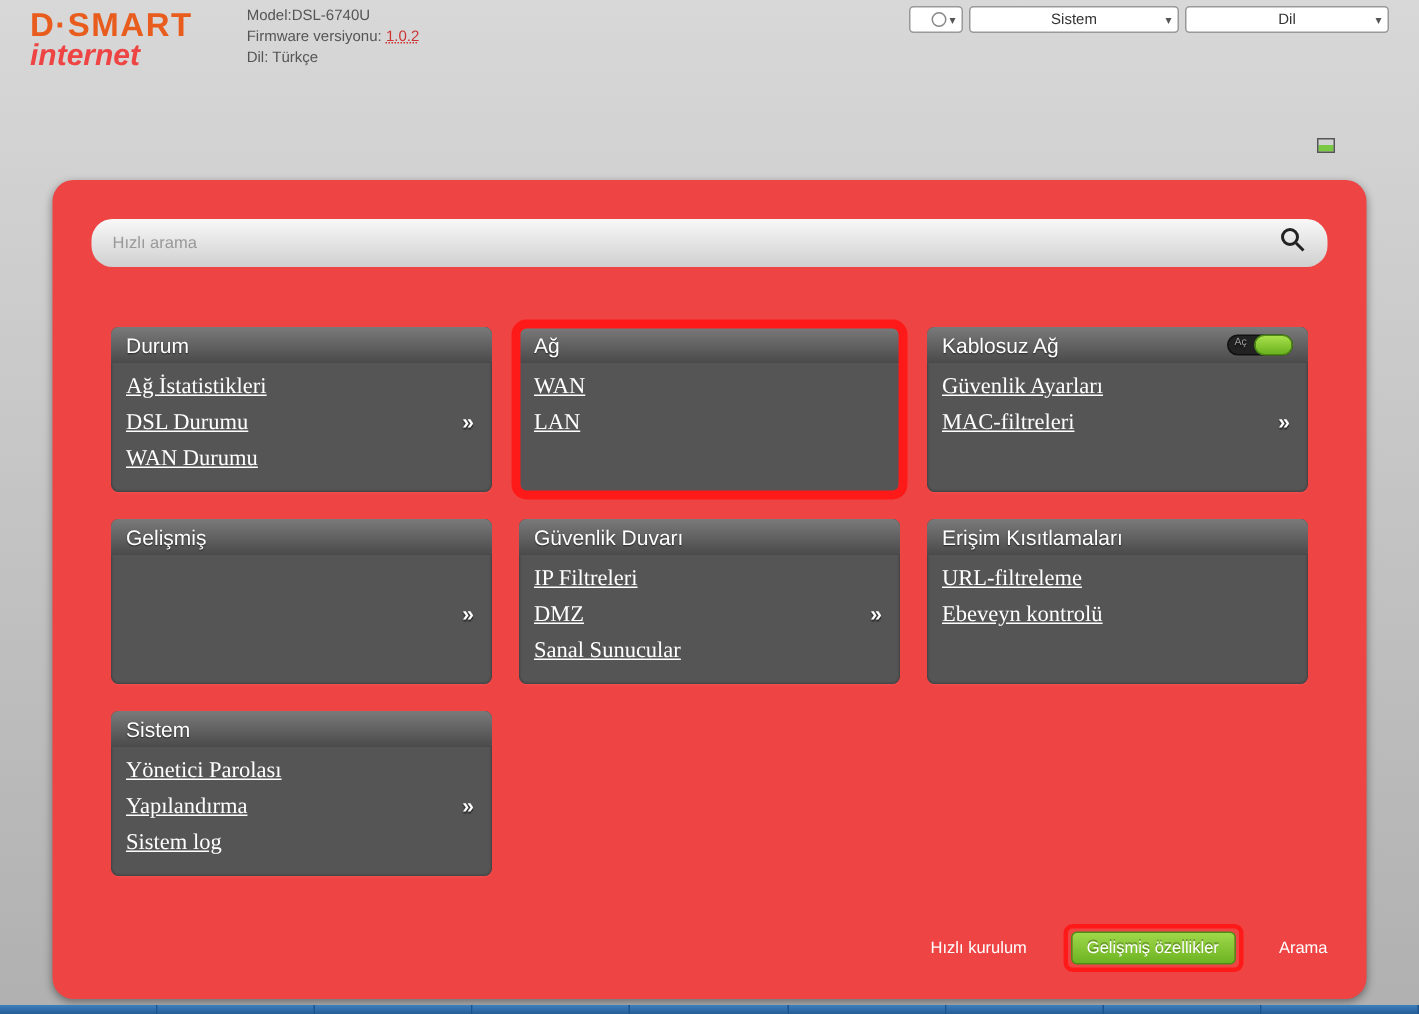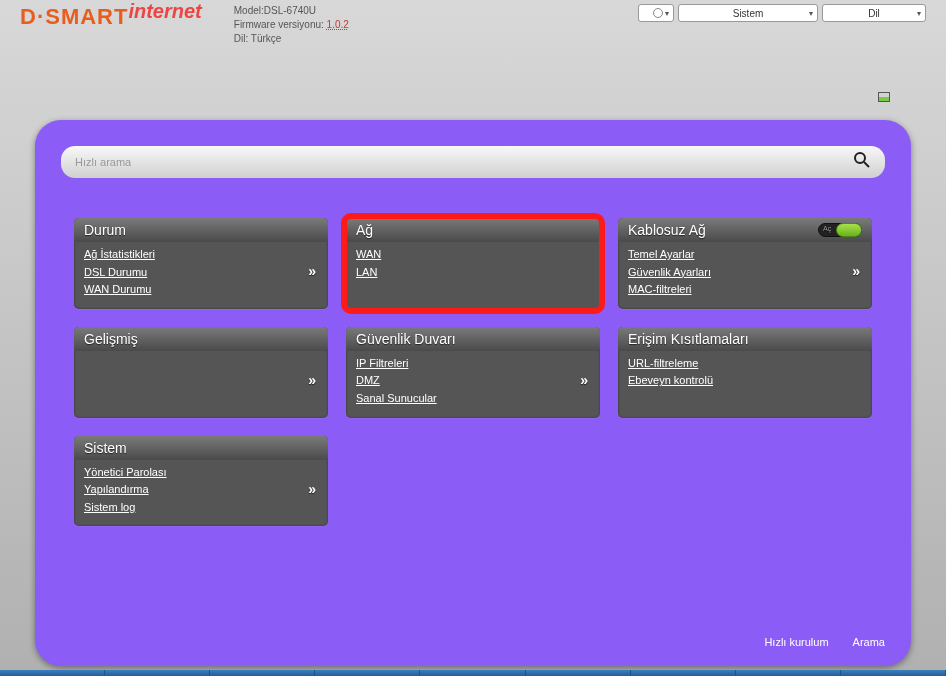--- a/index.html
+++ b/index.html
@@ -11,43 +11,42 @@
       overflow: hidden;
     }
     .top-bar {
       display: flex;
       align-items: flex-start;
       padding: 4px 20px;
       height: 50px;
     }
     .logo {
       display: flex;
-      flex-direction: row;
-      margin-right: 12px;
+      flex-direction: column;
+      margin-right: 36px;
     }
     .logo-main {
       font-size: 22px;
       font-weight: bold;
       color: #e85d1e;
       letter-spacing: 1px;
     }
     .logo-sub {
       font-size: 20px;
       color: #ef4444;
       font-style: italic;
       font-weight: bold;
       text-align: left;
       margin-top: -4px;
     }
     .device-info {
       font-size: 10px;
       color: #555;
       line-height: 1.4;
       flex: 1;
-      margin-left: 20px;
     }
     .device-info .fw-ver { color: #cc3333; text-decoration: underline dotted; }
     .top-controls {
       display: flex;
       gap: 4px;
       align-items: center;
     }
     .top-dropdown {
       background: #fff;
       border: 1px solid #999;
@@ -55,21 +54,21 @@
       height: 18px;
       display: flex;
       align-items: center;
       justify-content: center;
       font-size: 10px;
       color: #333;
       position: relative;
     }
     .top-dropdown.icon-dd { width: 36px; }
     .top-dropdown.sys-dd { width: 140px; }
-    .top-dropdown.lang-dd { width: 104px; }
+    .top-dropdown.lang-dd { width: 136px; }
     .top-dropdown::after {
       content: "▾";
       position: absolute;
       right: 4px;
       font-size: 8px;
       color: #555;
     }
     .bulb-icon {
       width: 10px; height: 10px;
       border: 1px solid #888;
@@ -81,22 +80,22 @@
       right: 56px;
       top: 92px;
       width: 12px;
       height: 10px;
       background: linear-gradient(to top, #7ac943 50%, transparent 50%);
       border: 1px solid #555;
     }
     .main-panel {
       margin: 70px auto 0;
       width: 876px;
-      background: #8b5cf6;
-      border-radius: 26px;
+      background: #ef4444;
+      border-radius: 14px;
       padding: 26px;
       min-height: 546px;
       position: relative;
       box-shadow: 0 2px 6px rgba(0,0,0,0.4);
     }
     .search-bar {
       background: linear-gradient(to bottom, #f8f8f8, #d0d0d0);
       border-radius: 14px;
       height: 32px;
       display: flex;
@@ -135,24 +134,25 @@
       text-shadow: 0 1px 1px rgba(0,0,0,0.6);
       display: flex;
       align-items: center;
     }
     .card-body {
       padding: 4px 10px 10px;
     }
     .card-link {
       display: block;
       color: #fff;
-      font-size: 11px;
+      font-size: 15px;
       text-decoration: underline;
       line-height: 1.6;
       cursor: pointer;
+      font-family: Liberation Serif, serif;
     }
     .card-arrow {
       position: absolute;
       right: 12px;
       top: 50%;
       color: #fff;
       font-size: 14px;
       font-weight: bold;
       text-shadow: 0 1px 1px rgba(0,0,0,0.6);
       cursor: pointer;
@@ -286,21 +286,20 @@
 
     <div class="card">
       <div class="card-header">
         <span>Kablosuz Ağ</span>
         <div class="toggle">
           <span class="toggle-label">Aç</span>
           <div class="toggle-knob"></div>
         </div>
       </div>
       <div class="card-body">
-        <a class="card-link">Temel Ayarlar</a>
         <a class="card-link">Güvenlik Ayarları</a>
         <a class="card-link">MAC-filtreleri</a>
       </div>
       <span class="card-arrow">»</span>
     </div>
 
     <div class="card">
       <div class="card-header">Gelişmiş</div>
       <span class="card-arrow">»</span>
     </div>
@@ -330,20 +329,23 @@
         <a class="card-link">Yapılandırma</a>
         <a class="card-link">Sistem log</a>
       </div>
       <span class="card-arrow">»</span>
     </div>
 
   </div>
 
   <div class="footer-links">
     <span class="footer-link">Hızlı kurulum</span>
+    <span class="footer-btn-wrap">
+      <button class="footer-btn">Gelişmiş özellikler</button>
+    </span>
     <span class="footer-link">Arama</span>
   </div>
 </div>
 
 <div class="bottom-bar">
   <div></div>
     <div></div>
     <div></div>
     <div></div>
     <div></div>

